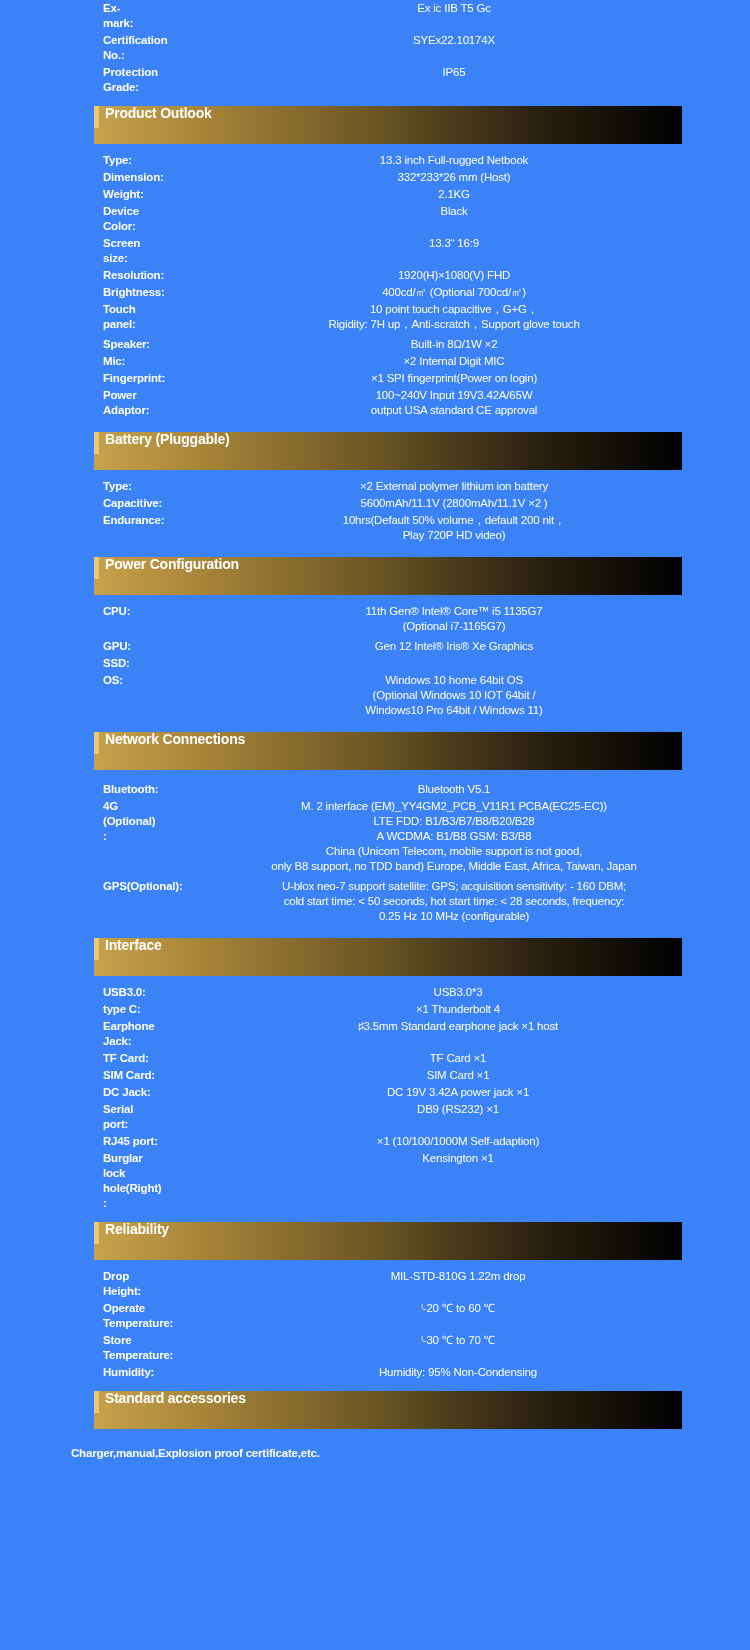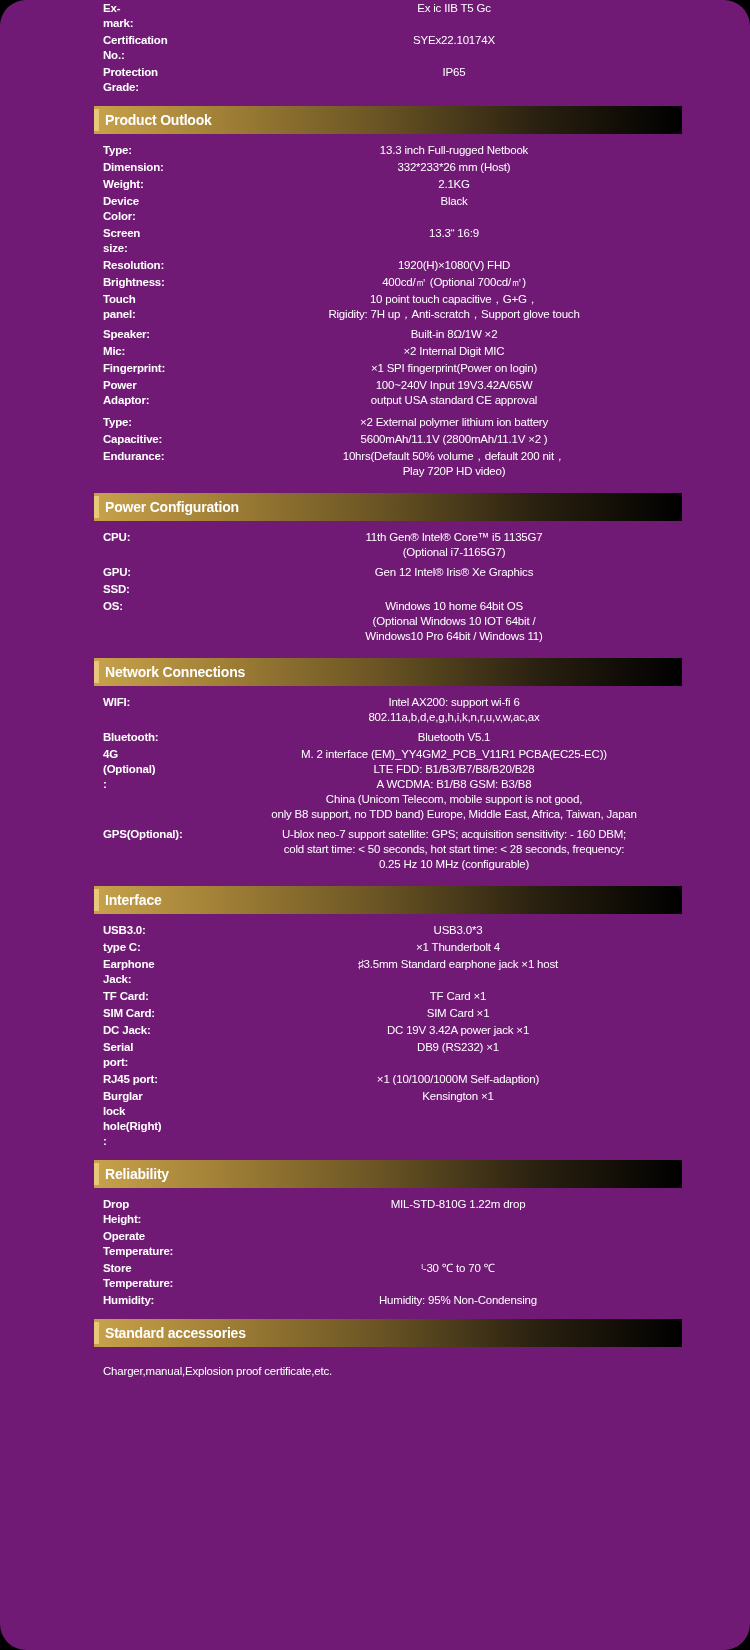--- a/index.html
+++ b/index.html
@@ -13,22 +13,21 @@
     position: relative;
     font-family: "Liberation Sans", sans-serif;
     color: #ffffff;
     overflow: hidden;
   }
   .sheet {
     position: absolute;
     left: 0; top: 0;
     width: 750px;
     height: 1650px;
-    background: #701a75;
-    border-radius: 26px;
+    background: #3b82f6;
   }
   .rows {
     position: absolute;
     left: 0; top: 0;
     width: 750px;
   }
   
   .row {
     display: flex;
     align-items: flex-start;
@@ -52,49 +51,49 @@
     line-height: 15px;
     color: #ffffff;
     white-space: pre-line;
     letter-spacing: -0.2px;
     text-align: center;
   }
 
   
   .section-bar {
     margin: 10px 0 6px 0;
-    height: 28px;
+    height: 38px;
     width: 588px;
     margin-left: 94px;
     background: linear-gradient(to right, #c8a24b 0%, #a07f36 22%, #6b5524 48%, #2a2110 75%, #000000 100%);
     display: flex;
-    align-items: center;
+    align-items: flex-start;
     position: relative;
   }
   .section-bar .accent {
     width: 5px;
     height: 22px;
     background: #e8c97a;
     margin-right: 6px;
   }
   .section-bar .stitle {
     font-size: 14px;
     font-weight: bold;
     color: #ffffff;
     letter-spacing: -0.2px;
     line-height: 14px;
   }
   .group { padding-top: 2px; }
   .spacer-xs { height: 3px; }
 
   .row.wide .lbl { width: 158px; }
   .foot {
-    padding-left: 103px;
+    padding-left: 71px;
     font-size: 11.5px;
-    font-weight: normal;
+    font-weight: bold;
     color: #ffffff;
     padding-top: 10px;
     letter-spacing: -0.2px;
   }
 </style>
 </head>
 <body>
 
 <div class="sheet">
   <div class="rows" id="content">
@@ -163,20 +162,24 @@
           <div class="lbl">Fingerprint:</div>
           <div class="val">×1 SPI fingerprint(Power on login)</div>
         </div>
         <div class="row">
           <div class="lbl">Power Adaptor:</div>
           <div class="val">100~240V Input 19V3.42A/65W
 output USA standard CE approval</div>
         </div>
         <div class="spacer-xs"></div>
       </div>
+      <div class="section-bar">
+        <div class="accent"></div>
+        <div class="stitle">Battery (Pluggable)</div>
+      </div>
       <div class="group">
         <div class="row">
           <div class="lbl">Type:</div>
           <div class="val">×2 External polymer lithium ion battery</div>
         </div>
         <div class="row">
           <div class="lbl">Capacitive:</div>
           <div class="val">5600mAh/11.1V (2800mAh/11.1V ×2 )</div>
         </div>
         <div class="row">
@@ -210,25 +213,20 @@
 (Optional Windows 10 IOT 64bit /
 Windows10 Pro 64bit / Windows 11)</div>
         </div>
         <div class="spacer-xs"></div>
       </div>
       <div class="section-bar">
         <div class="accent"></div>
         <div class="stitle">Network Connections</div>
       </div>
       <div class="group">
-        <div class="row">
-          <div class="lbl">WIFI:</div>
-          <div class="val">Intel AX200: support wi-fi 6
-802.11a,b,d,e,g,h,i,k,n,r,u,v,w,ac,ax</div>
-        </div>
         <div class="spacer-xs"></div>
         <div class="row">
           <div class="lbl">Bluetooth:</div>
           <div class="val">Bluetooth V5.1</div>
         </div>
         <div class="row">
           <div class="lbl">4G (Optional) :</div>
           <div class="val">M. 2 interface (EM)_YY4GM2_PCB_V11R1 PCBA(EC25-EC))
 LTE FDD: B1/B3/B7/B8/B20/B28
 A WCDMA: B1/B8 GSM: B3/B8
@@ -290,20 +288,21 @@
         <div class="accent"></div>
         <div class="stitle">Reliability</div>
       </div>
       <div class="group">
         <div class="row wide">
           <div class="lbl">Drop Height:</div>
           <div class="val">MIL-STD-810G 1.22m drop</div>
         </div>
         <div class="row wide">
           <div class="lbl">Operate Temperature:</div>
+          <div class="val">ˡ-20 ℃ to 60 ℃</div>
         </div>
         <div class="row wide">
           <div class="lbl">Store Temperature:</div>
           <div class="val">ˡ-30 ℃ to 70 ℃</div>
         </div>
         <div class="row wide">
           <div class="lbl">Humidity:</div>
           <div class="val">Humidity: 95% Non-Condensing</div>
         </div>
       </div>

